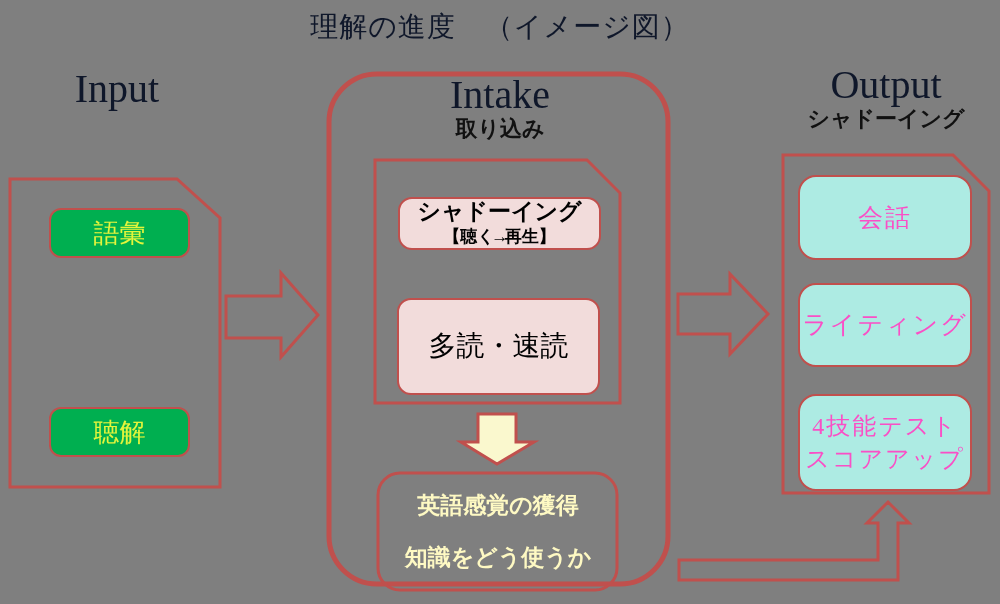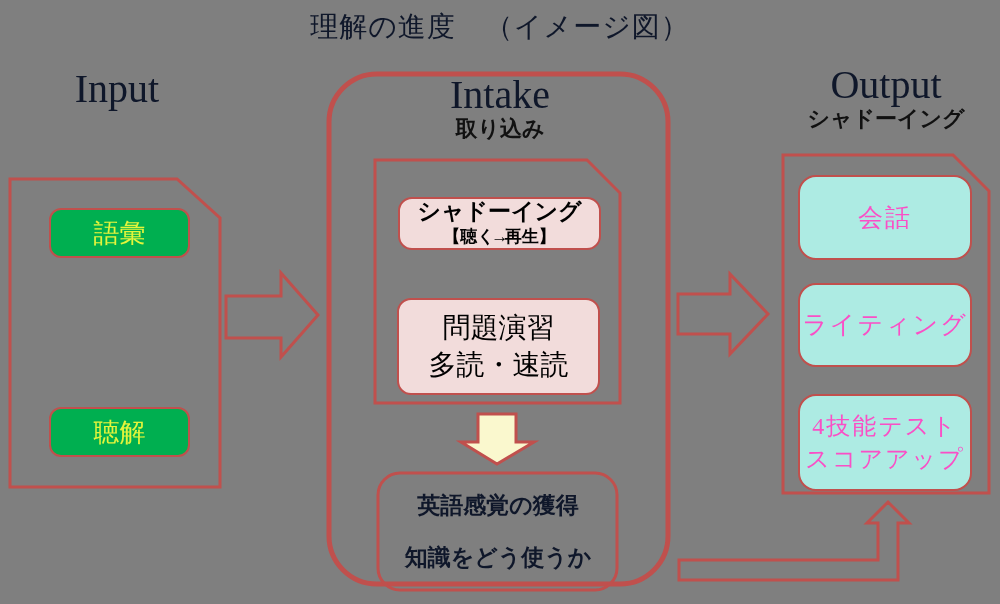--- a/index.html
+++ b/index.html
@@ -44,21 +44,21 @@
   .cyan-box{
     left:798px;width:174px;
     background:#ADEBE3;border:2px solid #C0504D;border-radius:18px;
     display:flex;flex-direction:column;align-items:center;justify-content:center;
     color:#FA4FC6;font-size:25px;letter-spacing:2px;box-sizing:border-box;
     text-align:center;line-height:1.35;
   }
   .result-text{
     left:390px;width:216px;text-align:center;
     font-family:"Liberation Sans","DejaVu Sans",sans-serif;
-    font-weight:bold;font-size:23px;color:#0f172a;
+    font-weight:bold;font-size:23px;color:#fef9c3;
   }
 </style>
 </head>
 <body>
 
 <div class="canvas">
 
   <svg class="overlay">
 
     <path d="M10,179 L177,179 L220,218 L220,487 L10,487 Z" fill="none" stroke="#C0504D" stroke-width="3"></path>
@@ -96,21 +96,20 @@
   <div class="abs col-head" style="left:400px;top:74px;width:200px;">
     <div class="en">Intake</div>
     <div class="ja">取り込み</div>
   </div>
 
   <div class="abs pink-box" style="left:398px;top:197px;width:203px;height:53px;">
     <div style="font-size:23px;font-weight:bold;line-height:1.15;">シャドーイング</div>
     <div style="font-size:17px;font-weight:bold;font-family:Liberation Mono, monospace;">【聴く→再生】</div>
   </div>
   <div class="abs pink-box" style="left:397px;top:298px;width:203px;height:97px;">
-    <div style="font-size:28px;line-height:1.3;">問題演習</div>
     <div style="font-size:28px;line-height:1.3;">多読・速読</div>
   </div>
 
   <div class="abs result-text" style="top:490px;">英語感覚の獲得</div>
   <div class="abs result-text" style="top:542px;">知識をどう使うか</div>
 
   <div class="abs col-head" style="left:786px;top:64px;width:200px;">
     <div class="en">Output</div>
     <div class="ja">シャドーイング</div>
   </div>

